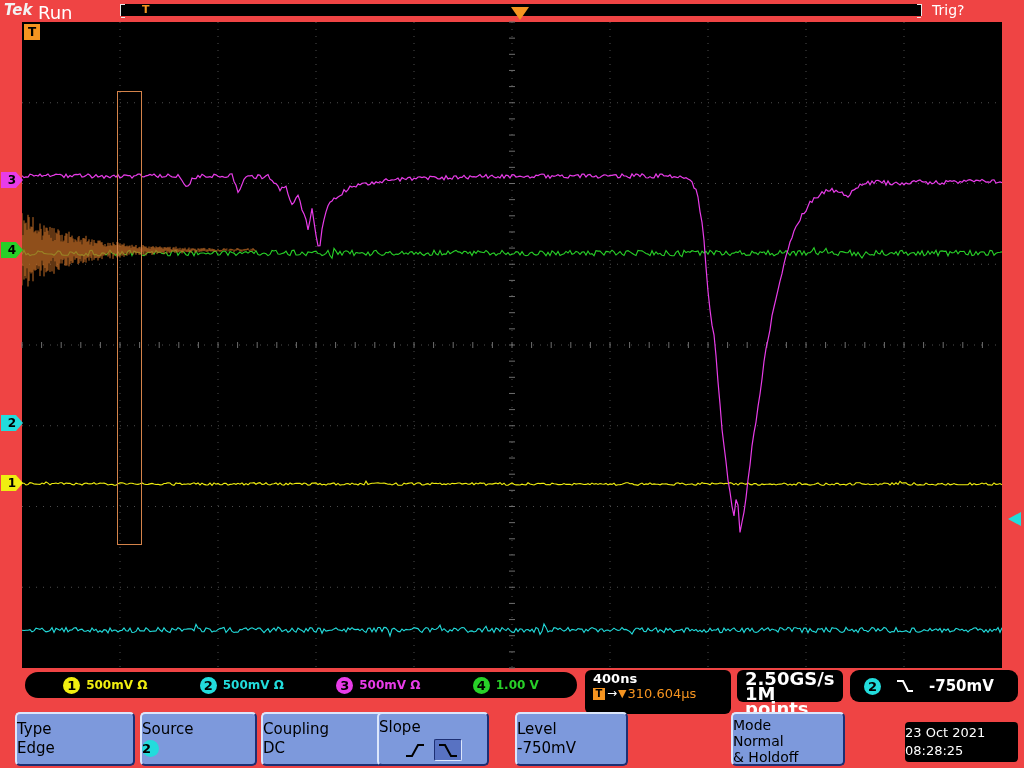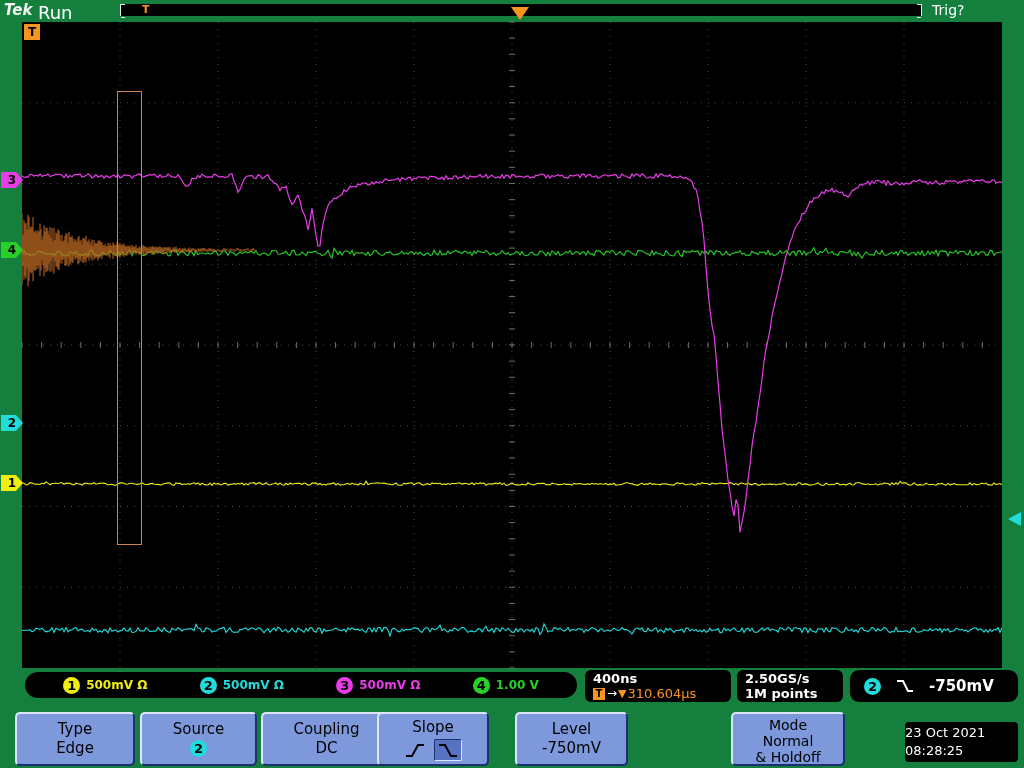--- a/index.html
+++ b/index.html
@@ -1,18 +1,18 @@
 <!DOCTYPE html>
 <html style="--c1: #f0ee10; --c2: #22dcdc; --c3: #e83ce8; --c4: #28d028; --orange: #f59420; --burst: #bf6a24;"><head>
 <meta charset="utf-8">
 <style>
   *{margin:0;padding:0;box-sizing:border-box}
   html,body{background:#1a1a1a}
   body{font-family:"DejaVu Sans","Liberation Sans",sans-serif}
-  #screen{position:relative;width:1024px;height:768px;background:#15803d;overflow:hidden}
+  #screen{position:relative;width:1024px;height:768px;background:#ef4444;overflow:hidden}
   #scope-svg{position:absolute;left:0;top:0;z-index:1;pointer-events:none}
 
   
   .topbar{position:absolute;left:0;top:0;width:1024px;height:20px;z-index:3}
   .tek-logo{position:absolute;left:4px;top:1px;color:#f2f2f2;font-weight:bold;font-style:italic;font-size:15px}
   .run-status{position:absolute;left:38px;top:2px;color:#fff;font-size:18px}
   .record-bar{position:absolute;left:120px;top:4px;width:802px;height:12px;background:#000;
     border-left:1px solid #e8e8e8;border-right:1px solid #e8e8e8}
   .record-bar::before,.record-bar::after{content:"";position:absolute;top:0;width:4px;height:100%;
     border-top:1px solid #e8e8e8;border-bottom:1px solid #e8e8e8}
@@ -33,37 +33,37 @@
     border-top:7px solid transparent;border-bottom:7px solid transparent;border-right:13px solid var(--c2)}
 
   
   .readbox{position:absolute;background:#000;color:#fff;z-index:3}
   .ch-read{left:25px;top:672px;width:552px;height:26px;border-radius:13px;
     display:flex;align-items:center;justify-content:space-around;padding:0 12px}
   .ch-group{display:flex;align-items:center;gap:6px}
   .badge{display:inline-block;width:17px;height:17px;border-radius:50%;color:#000;
     font-weight:bold;font-size:13px;line-height:17px;text-align:center;flex:0 0 auto}
   .ch-label{font-size:12px;font-weight:bold;white-space:nowrap}
-  .horiz-read{left:585px;top:670px;width:146px;height:32px;border-radius:6px;padding:1px 0 0 8px;font-size:13px}
+  .horiz-read{left:585px;top:670px;width:146px;height:44px;border-radius:6px;padding:1px 0 0 8px;font-size:13px}
   .hr-line1{color:#fff;font-weight:bold;line-height:15px}
   .hr-line2{display:flex;align-items:center;line-height:15px}
   .t-icon{display:inline-block;width:12px;height:12px;background:var(--orange);color:#000;
     font-size:10px;font-weight:bold;text-align:center;line-height:12px;margin-right:1px}
   .hr-arrow{color:#fff;font-size:12px;margin:0 1px}
   .hr-tri{color:var(--orange);font-size:11px;margin-right:1px}
   .hr-delay{color:var(--orange);font-weight:normal;font-size:13px}
   .acq-read{left:737px;top:670px;width:106px;height:32px;border-radius:6px;padding:1px 0 0 8px;
-    font-size:13px;font-weight:bold;line-height:15px}
+    font-size:18px;font-weight:bold;line-height:15px}
   .trig-read{left:850px;top:670px;width:168px;height:32px;border-radius:9px;
     display:flex;align-items:center;gap:14px;padding:0 14px}
   .trig-level{font-size:15px;font-weight:bold;color:#fff}
 
   
   .menu-btn{position:absolute;top:712px;height:54px;background:#7d99dc;border:2px solid;
-    border-color:#dce6fb #1d2f73 #1d2f73 #dce6fb;border-radius:5px;color:#000;text-align:center;
+    border-color:#dce6fb #1d2f73 #1d2f73 #dce6fb;border-radius:5px;color:#000;text-align:left;
     font-size:15px;padding-top:6px;z-index:3;cursor:pointer;line-height:19px}
   .btn-type{left:15px;width:120px}
   .btn-source{left:140px;width:117px}
   .btn-coupling{left:261px;width:131px}
   .btn-slope{left:377px;width:112px;padding-top:4px}
   .btn-level{left:515px;width:113px}
   .btn-mode{left:731px;width:114px;font-size:14px;line-height:16px;padding-top:3px}
   .src-badge{display:inline-block;width:17px;height:17px;border-radius:50%;background:var(--c2);
     color:#000;font-weight:bold;font-size:13px;line-height:17px;margin-top:1px}
   .slope-icons{display:flex;align-items:center;justify-content:center;gap:8px;margin-top:2px}

